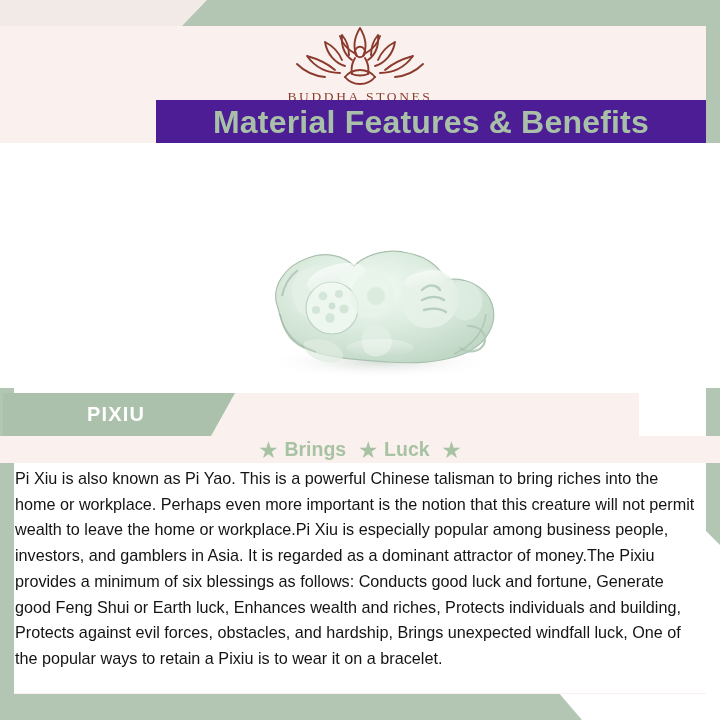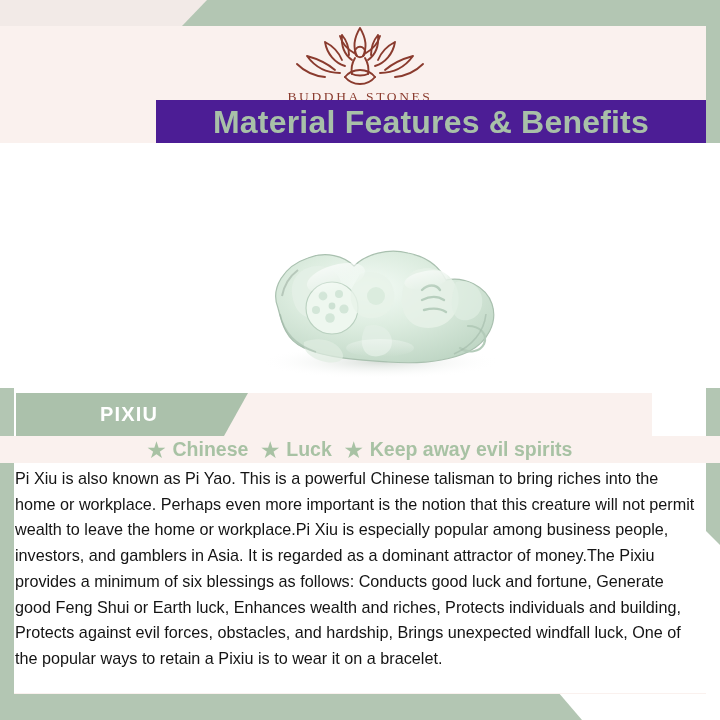--- a/index.html
+++ b/index.html
@@ -70,21 +70,21 @@
   .stage{
     position:absolute; top:143px; left:0; width:720px; height:245px;
     background:#ffffff;
   }
   .product{
     position:absolute; top:230px; left:240px; width:280px; height:150px;
   }
 
   
   .banner-row{
-    position:absolute; top:393px; left:16px; width:636px; height:43px;
+    position:absolute; top:393px; left:3px; width:636px; height:43px;
     background:#faf1ee;
   }
   .banner-green{
     position:absolute; top:0; left:0; width:232px; height:43px;
     background:#abc1ab;
     clip-path: polygon(0 0, 232px 0, 208px 43px, 0 43px);
     display:flex; align-items:center;
   }
   .banner-label{
     color:#ffffff; font-size:20px; font-weight:bold;
@@ -233,28 +233,27 @@
 
 <div class="banner-row">
   <div class="banner-green">
     <span class="banner-label">PIXIU</span>
   </div>
 </div>
 
 <div class="benefits">
   <div class="benefit">
     <span class="star">★</span>
-    <span>Chinese</span>
+    <span>Brings</span>
   </div>
   <div class="benefit">
     <span class="star">★</span>
     <span>Luck</span>
   </div>
   <div class="benefit">
     <span class="star">★</span>
-    <span>Keep away evil spirits</span>
   </div>
 </div>
 
 <div class="body-tail"></div>
 <div class="body-copy">
   <p>Pi Xiu is also known as Pi Yao. This is a powerful Chinese talisman to bring riches into the home or workplace. Perhaps even more important is the notion that this creature will not permit wealth to leave the home or workplace.Pi Xiu is especially popular among business people, investors, and gamblers in Asia. It is regarded as a dominant attractor of money.The Pixiu provides a minimum of six blessings as follows: Conducts good luck and fortune, Generate good Feng Shui or Earth luck, Enhances wealth and riches, Protects individuals and building, Protects against evil forces, obstacles, and hardship, Brings unexpected windfall luck, One of the popular ways to retain a Pixiu is to wear it on a bracelet.</p>
 </div>
 
 </body></html>

